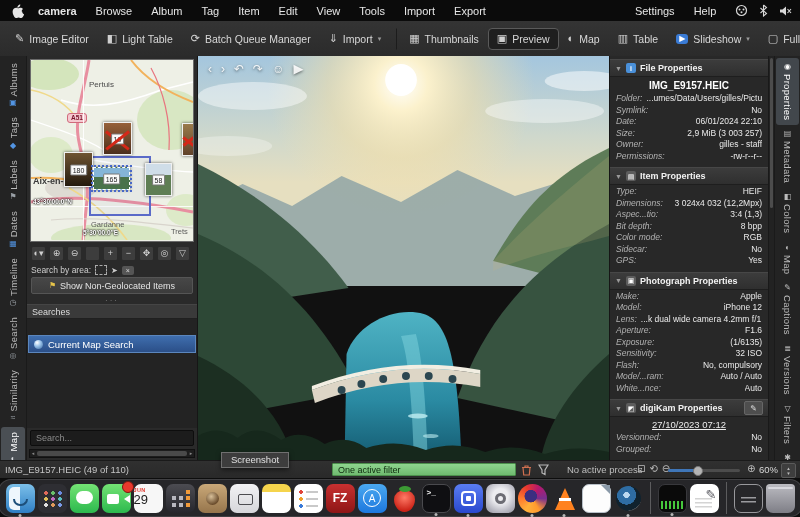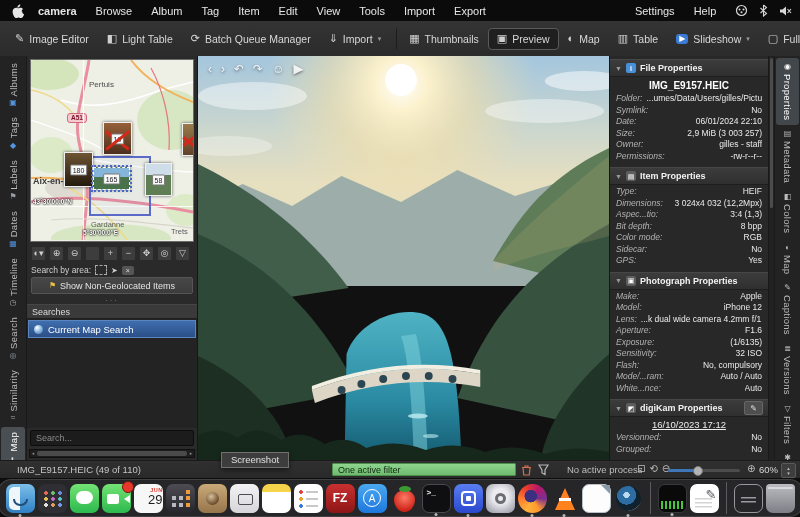--- a/index.html
+++ b/index.html
@@ -64,21 +64,21 @@
   .area-row{height:14px;display:flex;align-items:flex-end;gap:4px;padding:0 4px;color:#cfcfcf;font-size:8.5px;flex:none;}
   .ai-box{width:10px;height:8px;border:1px dashed #aaa;}
   .ai-pointer{font-size:8px;color:#ccc;}
   .ai-erase{width:12px;height:9px;background:#555;border-radius:2px;color:#ddd;font-size:7px;line-height:9px;text-align:center;}
   .nongeo-btn{margin:2px 4px;height:15px;background:linear-gradient(180deg,#474747,#3c3c3c);border:1px solid #555;border-radius:2px;
     color:#e4e4e4;font-size:9px;display:flex;align-items:center;justify-content:center;gap:4px;flex:none;}
   .nongeo-btn .flag{color:#e6c44a;font-size:8px;}
   .lsplitter{height:8px;display:flex;align-items:center;justify-content:center;color:#777;font-size:8px;letter-spacing:2px;flex:none;}
   .searches-hdr{height:13px;background:#3a3a3a;border-top:1px solid #454545;border-bottom:1px solid #202020;color:#ddd;font-size:9px;display:flex;align-items:center;padding:0 5px;flex:none;}
   .searches-list{flex:1;background:#232323;overflow:hidden;}
-  .search-item{height:16px;margin:1px 1px;background:linear-gradient(180deg,#3f6eae,#2b4f88);border:1px solid #5b86bd;color:#fff;font-size:9.5px;display:flex;align-items:center;gap:5px;padding:0 5px;}
+  .search-item{height:16px;margin:16px 1px;background:linear-gradient(180deg,#3f6eae,#2b4f88);border:1px solid #5b86bd;color:#fff;font-size:9.5px;display:flex;align-items:center;gap:5px;padding:0 5px;}
   .search-item .globe{width:9px;height:9px;border-radius:50%;background:radial-gradient(circle at 35% 30%,#fff,#9cc4ea 40%,#39679e);}
   .lsearch{margin:2px 3px;height:14px;background:#1c1c1c;border:1px solid #0d0d0d;border-radius:2px;color:#909090;
     font-size:9px;padding:0 5px;flex:none;font-family:"Liberation Sans","DejaVu Sans",sans-serif;outline:none;}
   .lsearch::placeholder{color:#8a8a8a;}
   .hscroll{height:7px;margin:1px 2px 2px;background:#1d1d1d;border:1px solid #111;position:relative;flex:none;}
   .hscroll .thumb{position:absolute;left:7px;right:7px;top:1px;bottom:1px;background:#4a4a4a;border-radius:2px;}
   .hscroll .arr{position:absolute;top:0;width:6px;height:100%;color:#888;font-size:5px;line-height:6px;text-align:center;}
   .hscroll .arr.l{left:0;} .hscroll .arr.r{right:0;}
   
   .preview{flex:1;position:relative;background:#111;overflow:hidden;}
@@ -106,21 +106,21 @@
   
   .rp-scroll{width:5px;background:#222;border-left:1px solid #191919;position:relative;}
   .rp-scroll .thumb{position:absolute;left:1px;right:1px;top:2px;height:150px;background:#4c4c4c;border-radius:2px;}
   
   .right-strip{width:25px;background:#232323;border-left:1px solid #1a1a1a;display:flex;flex-direction:column;align-items:stretch;padding-top:2px;}
   .right-strip .vtab .lbl{writing-mode:vertical-rl;transform:none;}
   .right-strip .vtab.selected{background:#42474c;border-radius:3px;margin:0 1px;color:#fff;}
   
   .statusbar{position:absolute;left:0;top:460px;right:0;height:18px;background:linear-gradient(180deg,#303030,#292929);
     border-top:1px solid #1a1a1a;color:#c4c4c4;font-size:9.5px;}
-  .sb-item{position:absolute;left:17px;top:3px;white-space:nowrap;}
+  .sb-item{position:absolute;left:5px;top:3px;white-space:nowrap;}
   .sb-filter{position:absolute;left:332px;top:2px;width:184px;height:13px;background:linear-gradient(180deg,#8fd48f,#6fba6f);
     border:1px solid #4c8f4c;border-radius:1px;color:#0e2a0e;font-size:9px;line-height:13px;padding-left:5px;box-sizing:border-box;}
   .sb-trash{position:absolute;left:521px;top:3px;}
   .sb-funnel{position:absolute;left:538px;top:3px;}
   .sb-process{position:absolute;left:567px;top:3px;color:#bdbdbd;}
   .sb-zicons{position:absolute;left:637px;top:2px;display:flex;gap:4px;color:#bdbdbd;font-size:10px;}
   .sb-slider{position:absolute;left:668px;top:8px;width:72px;height:3px;background:#4c4c4c;border-radius:2px;}
   .sb-slider .fill{position:absolute;left:0;top:0;bottom:0;width:42%;background:#3f76b8;border-radius:2px;}
   .sb-slider .handle{position:absolute;left:42%;top:50%;transform:translate(-50%,-50%);width:8px;height:8px;border-radius:50%;background:#b4b4b4;border:1px solid #777;}
   .sb-zin{position:absolute;left:747px;top:2px;color:#bdbdbd;font-size:10px;}
@@ -145,21 +145,21 @@
     radial-gradient(2px 2px at 22px 9px,#6a8ae0 98%,transparent),radial-gradient(2px 2px at 8px 15px,#e0c05a 98%,transparent),
     radial-gradient(2px 2px at 15px 15px,#c06ac0 98%,transparent),radial-gradient(2px 2px at 22px 15px,#5ac0c0 98%,transparent),
     radial-gradient(2px 2px at 8px 21px,#e0e0e0 98%,transparent),radial-gradient(2px 2px at 15px 21px,#e09a5a 98%,transparent),
     radial-gradient(2px 2px at 22px 21px,#7a9ae8 98%,transparent);}
   .d-messages{background:linear-gradient(180deg,#74e374,#2cb94e);}
   .d-messages::before{content:'';position:absolute;left:6px;top:7px;width:17px;height:13px;background:#fff;border-radius:7px;}
   .d-facetime{background:linear-gradient(180deg,#74e374,#2cb94e);}
   .d-facetime::before{content:'';position:absolute;left:5px;top:10px;width:12px;height:10px;background:#fff;border-radius:2px;}
   .d-facetime::after{content:'';position:absolute;left:18px;top:11px;border:4px solid transparent;border-right:6px solid #fff;}
   .badge{position:absolute;right:-3px;top:-3px;width:10px;height:10px;border-radius:50%;background:#e8382c;border:1px solid #7a1810;}
-  .d-calendar{background:#f7f7f7;text-align:right;}
+  .d-calendar{background:#f7f7f7;text-align:left;}
   .cal-m{display:block;color:#e03c32;font-size:5.5px;font-weight:bold;margin-top:3px;letter-spacing:.4px;}
   .cal-d{display:block;color:#1c1c1c;font-size:13px;line-height:14px;}
   .d-calculator{background:linear-gradient(180deg,#4c4c52,#26262c);background-image:
     radial-gradient(2.2px 2.2px at 22px 8px,#f09a3a 98%,transparent),radial-gradient(2.2px 2.2px at 8px 14px,#b8b8c0 98%,transparent),
     radial-gradient(2.2px 2.2px at 15px 14px,#b8b8c0 98%,transparent),radial-gradient(2.2px 2.2px at 22px 14px,#f09a3a 98%,transparent),
     radial-gradient(2.2px 2.2px at 8px 21px,#b8b8c0 98%,transparent),radial-gradient(2.2px 2.2px at 15px 21px,#b8b8c0 98%,transparent),
     radial-gradient(2.2px 2.2px at 22px 21px,#f09a3a 98%,transparent),linear-gradient(180deg,#4c4c52,#26262c);}
   .d-photobooth{background:linear-gradient(180deg,#c9a878,#96754c);}
   .d-photobooth::before{content:'';position:absolute;left:8px;top:8px;width:13px;height:13px;border-radius:50%;background:radial-gradient(circle at 40% 35%,#d8c09a,#6a4c2c 70%);}
   .d-screenshot{background:linear-gradient(180deg,#f2f2f4,#d6d6da);}
@@ -684,21 +684,21 @@
             <span class="pvalue">Auto</span>
           </div>
         </div>
 
       <div class="prop-header">
         <span class="collapse">▼</span>
         <span class="hicon gray">◩</span>
         <span class="htitle">digiKam Properties</span>
         <span class="edit-btn">✎</span>
       </div>
-      <div class="digi-date">16/10/2023 17:12</div>
+      <div class="digi-date">27/10/2023 07:12</div>
       <div class="prop-rows">
 
           <div class="prop-row">
             <span class="plabel">Versionned:</span>
             <span class="pvalue">No</span>
           </div>
 
           <div class="prop-row">
             <span class="plabel">Grouped:</span>
             <span class="pvalue">No</span>

